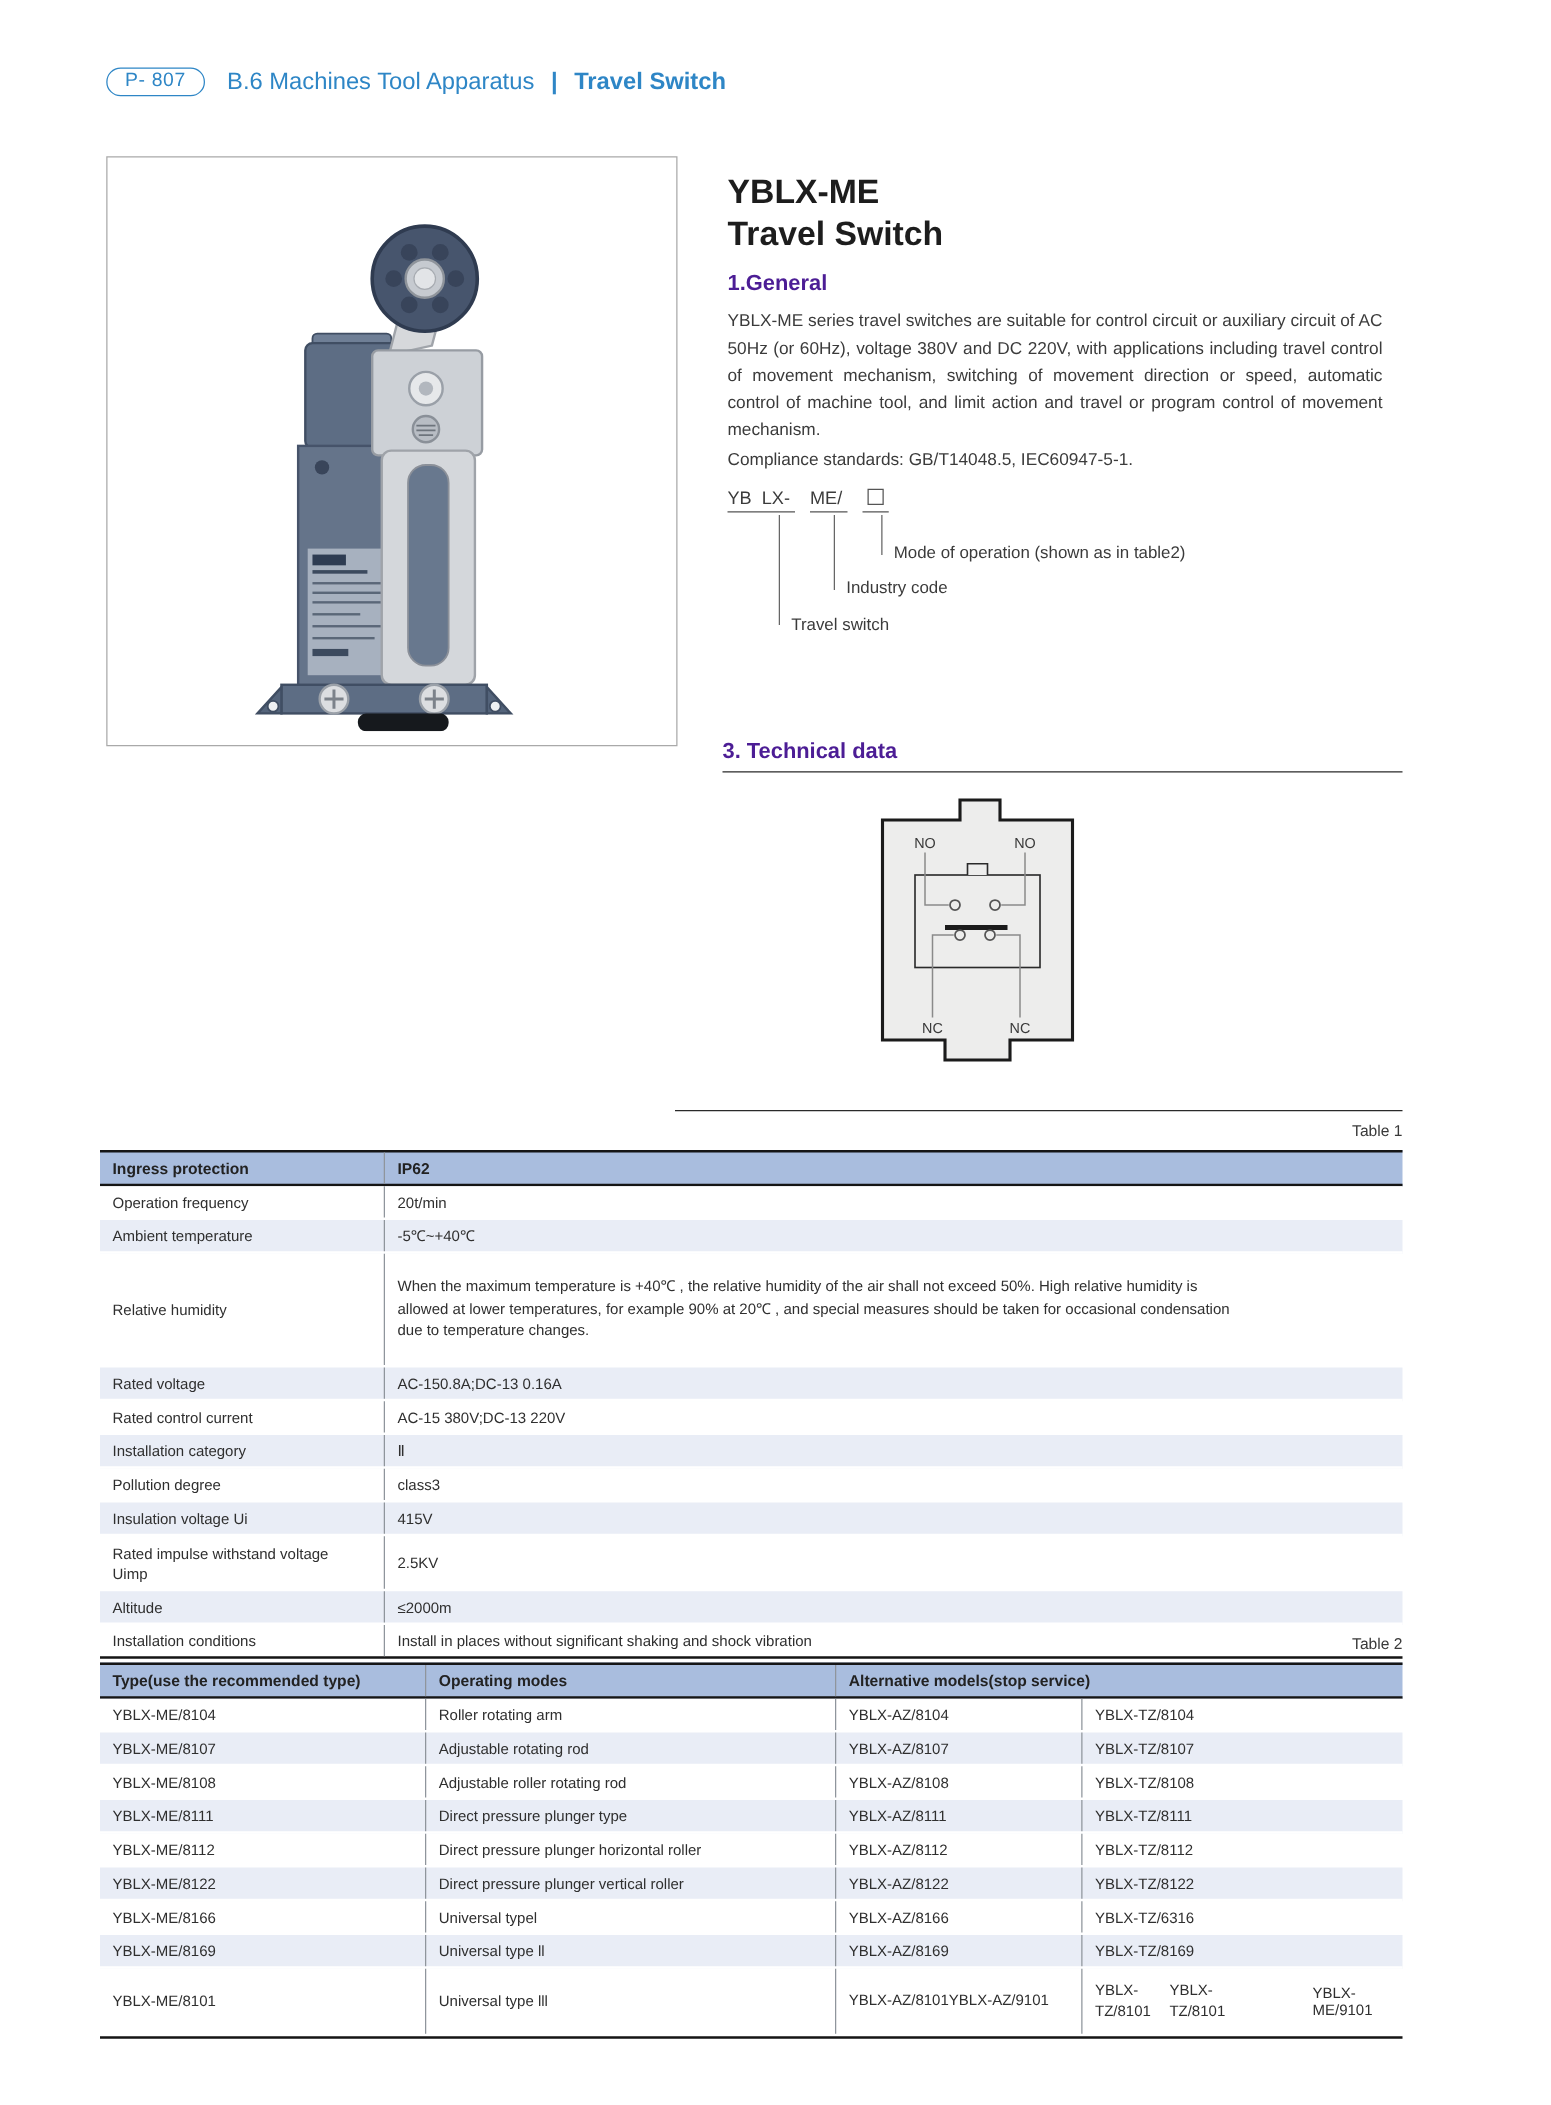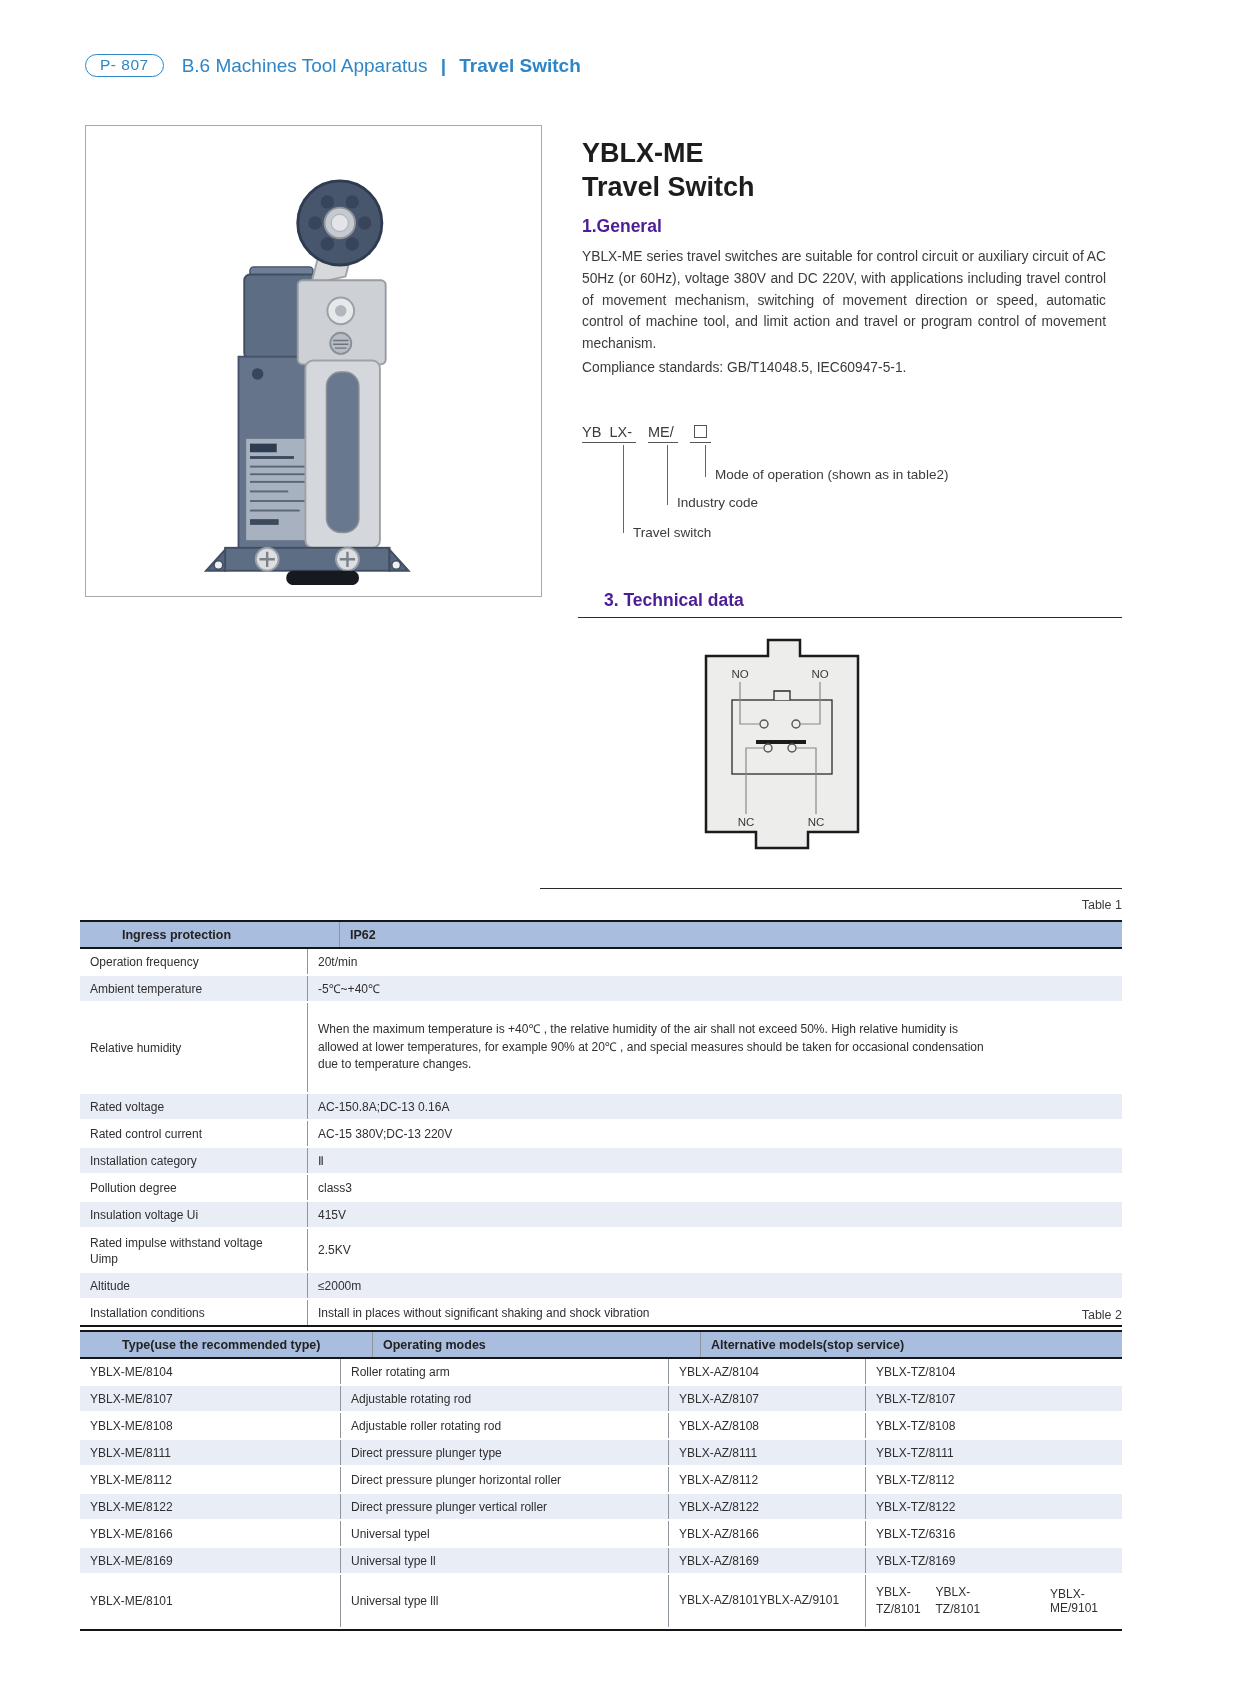--- a/index.html
+++ b/index.html
@@ -23,53 +23,53 @@
   .col-right{position:absolute;left:582px;top:136px;width:524px;}
   .title{font-size:27px;font-weight:bold;color:#1d1d1d;line-height:1.26;margin:0;}
   .sec{font-size:17.5px;font-weight:bold;color:#4c1d95;margin:0;}
   .sec.g1{margin-top:12px;}
   .sec.g2{margin-top:26px;}
   .body-text{font-size:13.8px;line-height:1.58;text-align:justify;margin:9px 0 0 0;color:#3b3b3b;}
   .compliance{margin-top:2px;text-align:left;}
 
   
   .type-code{margin-top:12px;font-size:14.5px;color:#3b3b3b;display:flex;align-items:flex-end;}
-  .code-seg{border-bottom:1.3px solid #555;padding:0 4px 2px 0;margin-right:12px;white-space:pre;margin-top:33px;}
+  .code-seg{border-bottom:1.3px solid #555;padding:0 4px 2px 0;margin-right:12px;white-space:pre;}
   .code-seg.last{margin-right:0;padding:0 4px 2px 4px;}
   .sq{display:inline-block;width:11px;height:11px;border:1.3px solid #555;vertical-align:-1px;}
   .type-tree{position:relative;height:112px;margin-top:2px;}
   .vline{position:absolute;top:0;width:1.3px;background:#666;}
   .vl-a{left:41px;height:88px;}
   .vl-b{left:85px;height:60px;}
   .vl-c{left:123px;height:32px;}
   .tlabel{position:absolute;font-size:13.5px;color:#3b3b3b;white-space:nowrap;}
   .tl-mode{left:133px;top:22px;}
   .tl-industry{left:95px;top:50px;}
   .tl-travel{left:51px;top:80px;}
 
   
-  .tech-head{position:absolute;left:604px;top:590px;}
+  .tech-head{position:absolute;left:578px;top:590px;}
   .rule{position:absolute;border-top:1.6px solid #2a2a2a;height:0;}
   .rule1{left:578px;top:617px;width:544px;}
   .rule2{left:540px;top:888px;width:582px;}
 
   .circuit{position:absolute;left:702px;top:636px;}
 
   
   .tcaption{position:absolute;left:80px;width:1042px;text-align:right;
             font-size:12.5px;color:#3a3a3a;}
   .t1cap{top:898px;}
   .t2cap{top:1308px;text-align:right;}
 
   
   .tbl{position:absolute;left:80px;width:1042px;font-size:12px;color:#2f2f2f;}
   .tbl1{top:920px;}
   .tbl2{top:1330px;border-bottom:2.5px solid #151515;padding-bottom:2px;}
   .thead{background:#a9bdde;border-top:2px solid #151515;border-bottom:2px solid #151515;
-         font-weight:bold;font-size:12.5px;color:#222;padding-left:32px;}
+         font-weight:bold;font-size:12.5px;color:#222;}
   .grid1{display:grid;grid-template-columns:228px 1fr;}
   .grid2h{display:grid;grid-template-columns:261px 328px 1fr;}
   .grid2{display:grid;grid-template-columns:261px 328px 197px 1fr;}
   .row{background:#fff;border-bottom:2px solid #fff;}
   .row.lt{background:#e9edf6;}
   .row.last1{border-bottom:2.5px solid #151515;}
   .row.last2{border-bottom:0;}
   .cell{padding:4px 10px;display:flex;align-items:center;min-height:17px;}
   .cell.sepr{border-right:1.2px solid #8f959c;}
   .hum .cell{min-height:81px;}

